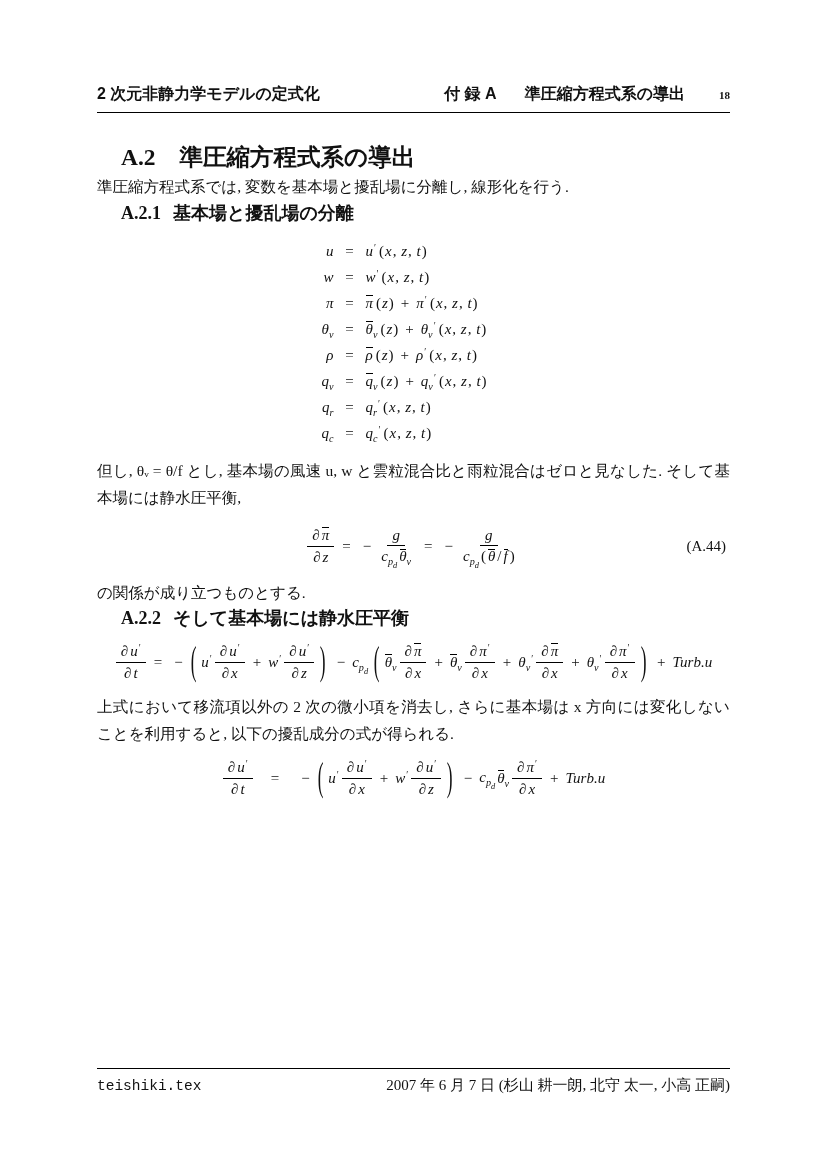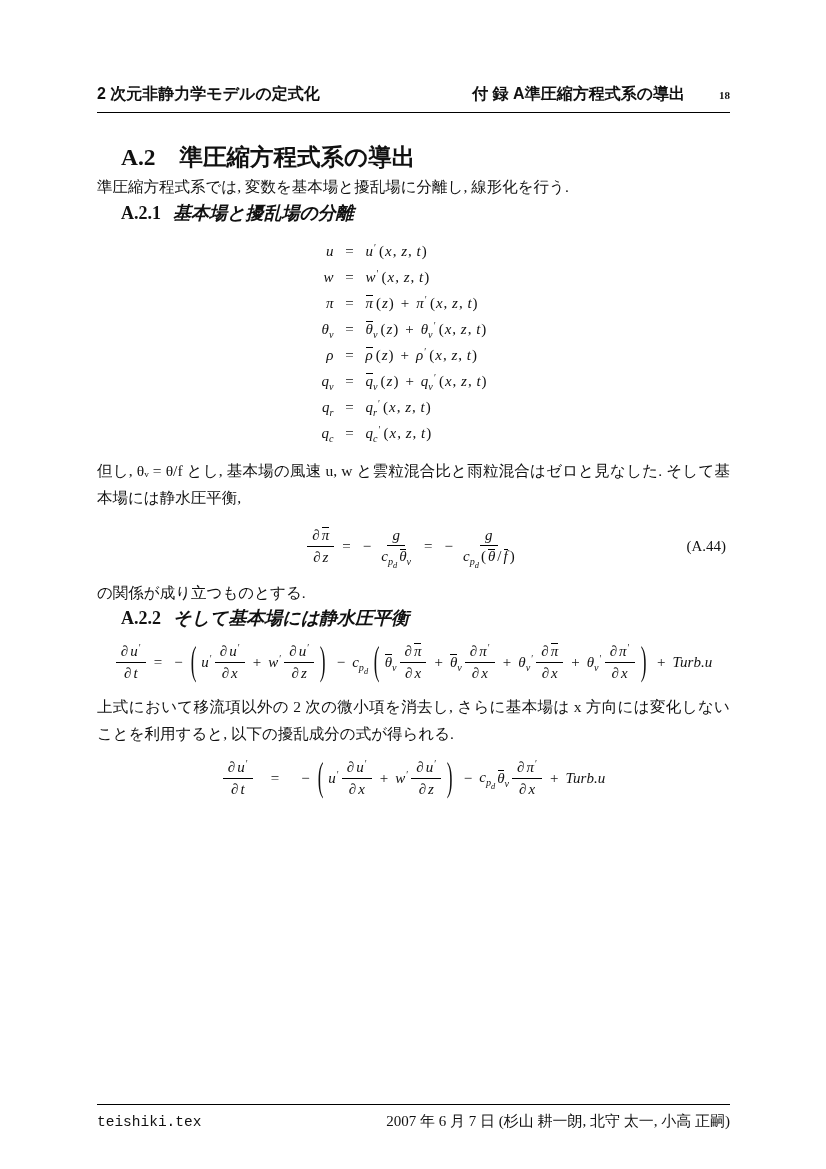--- a/index.html
+++ b/index.html
@@ -4,30 +4,30 @@
 <style>
   html,body{margin:0;padding:0;background:#e8e8e8;}
   body{width:826px;height:1169px;position:relative;overflow:hidden;
        font-family:"Liberation Serif","DejaVu Serif",serif;color:#111;background:#fff;}
   .page{box-sizing:border-box;width:826px;height:1169px;padding:84px 96px 0 97px;position:relative;}
 
   
   .running-head{display:flex;align-items:baseline;border-bottom:1.5px solid #000;
                 padding-bottom:7px;font-size:16px;font-weight:bold;
                 font-family:"Liberation Sans","DejaVu Sans",sans-serif;}
-  .rh-group{margin-left:auto;display:flex;margin-right:34px;text-align:center;}
+  .rh-group{margin-left:auto;display:flex;gap:28px;margin-right:34px;text-align:center;}
   .rh-page{font-family:"Liberation Serif","DejaVu Serif",serif;font-size:11px;}
 
   
   h1.sec{display:flex;gap:24px;align-items:baseline;margin:28px 0 0 24px;font-size:23.5px;font-weight:bold;}
   h1.sec .num{font-family:"Liberation Serif","DejaVu Serif",serif;}
   h1.sec .ttl{font-family:"Liberation Sans","DejaVu Sans",sans-serif;}
   h2.subsec{display:flex;gap:12px;align-items:baseline;font-size:18px;font-weight:bold;margin:0 0 0 24px;}
   h2.subsec .num{font-family:"Liberation Serif","DejaVu Serif",serif;}
-  h2.subsec .ttl{font-family:"Liberation Sans","DejaVu Sans",sans-serif;font-style:italic;}
+  h2.subsec .ttl{font-family:"Liberation Sans","DejaVu Sans",sans-serif;}
   .mt-a21{margin-top:52px;}
   .mt-a22{margin-top:46px;}
 
   
   p.body{font-size:15.5px;line-height:1.78;margin:0;text-align:justify;}
   .mt-intro{margin-top:40px;}
   .mt-p1{margin-top:33px;}
   .mt-p2{margin-top:5px;}
   .mt-p3{margin-top:9px;}
   .mt-p4{margin-top:36px;}
@@ -64,21 +64,21 @@
   .eqrow .rhs{display:flex;align-items:center;white-space:nowrap;}
 
   
   .equation-wrap{position:relative;margin:14px 0 12px;}
   .eqnum{position:absolute;right:4px;top:50%;transform:translateY(-50%);font-size:15px;}
 
   .disp{margin:12px 0 10px;}
   .disp-last{margin:10px 0 0;}
 
   
-  .page-footer{position:absolute;left:97px;right:96px;top:1104px;border-top:1.5px solid #000;
+  .page-footer{position:absolute;left:97px;right:96px;top:1068px;border-top:1.5px solid #000;
                padding-top:7px;display:flex;justify-content:space-between;align-items:baseline;font-size:15px;}
   .ft-left{font-family:"Liberation Mono","DejaVu Sans Mono",monospace;font-size:14.5px;}
 </style>
 </head>
 <body>
 
 <div class="page">
 
   <header class="running-head">
     <span>2 次元非静力学モデルの定式化</span>

